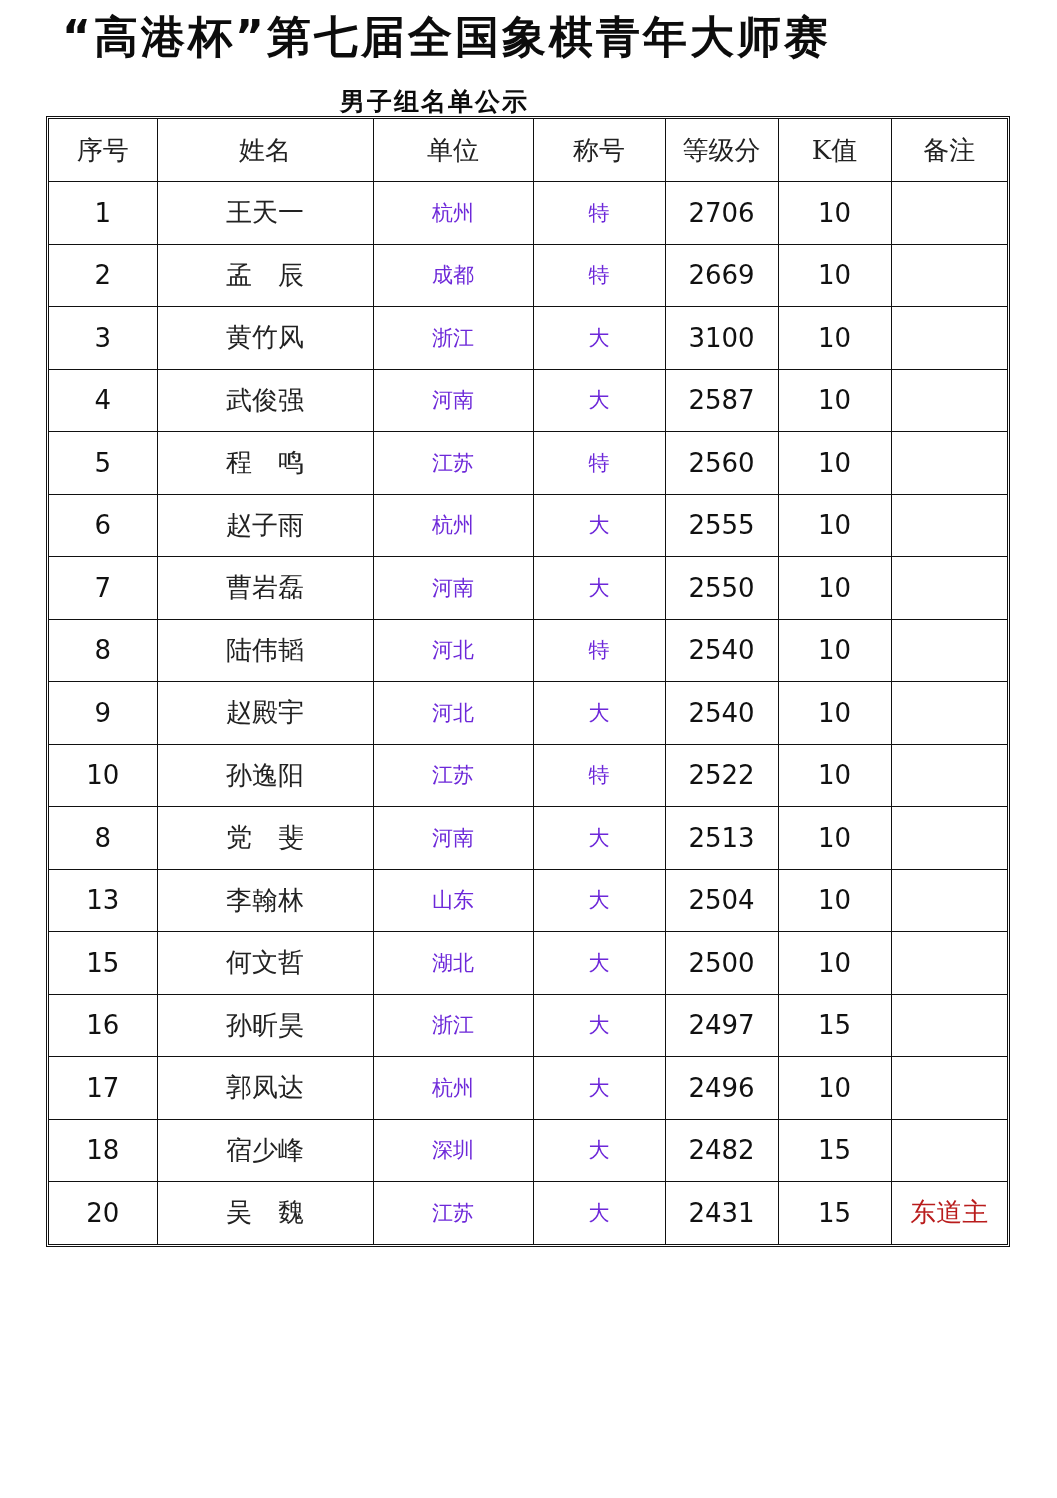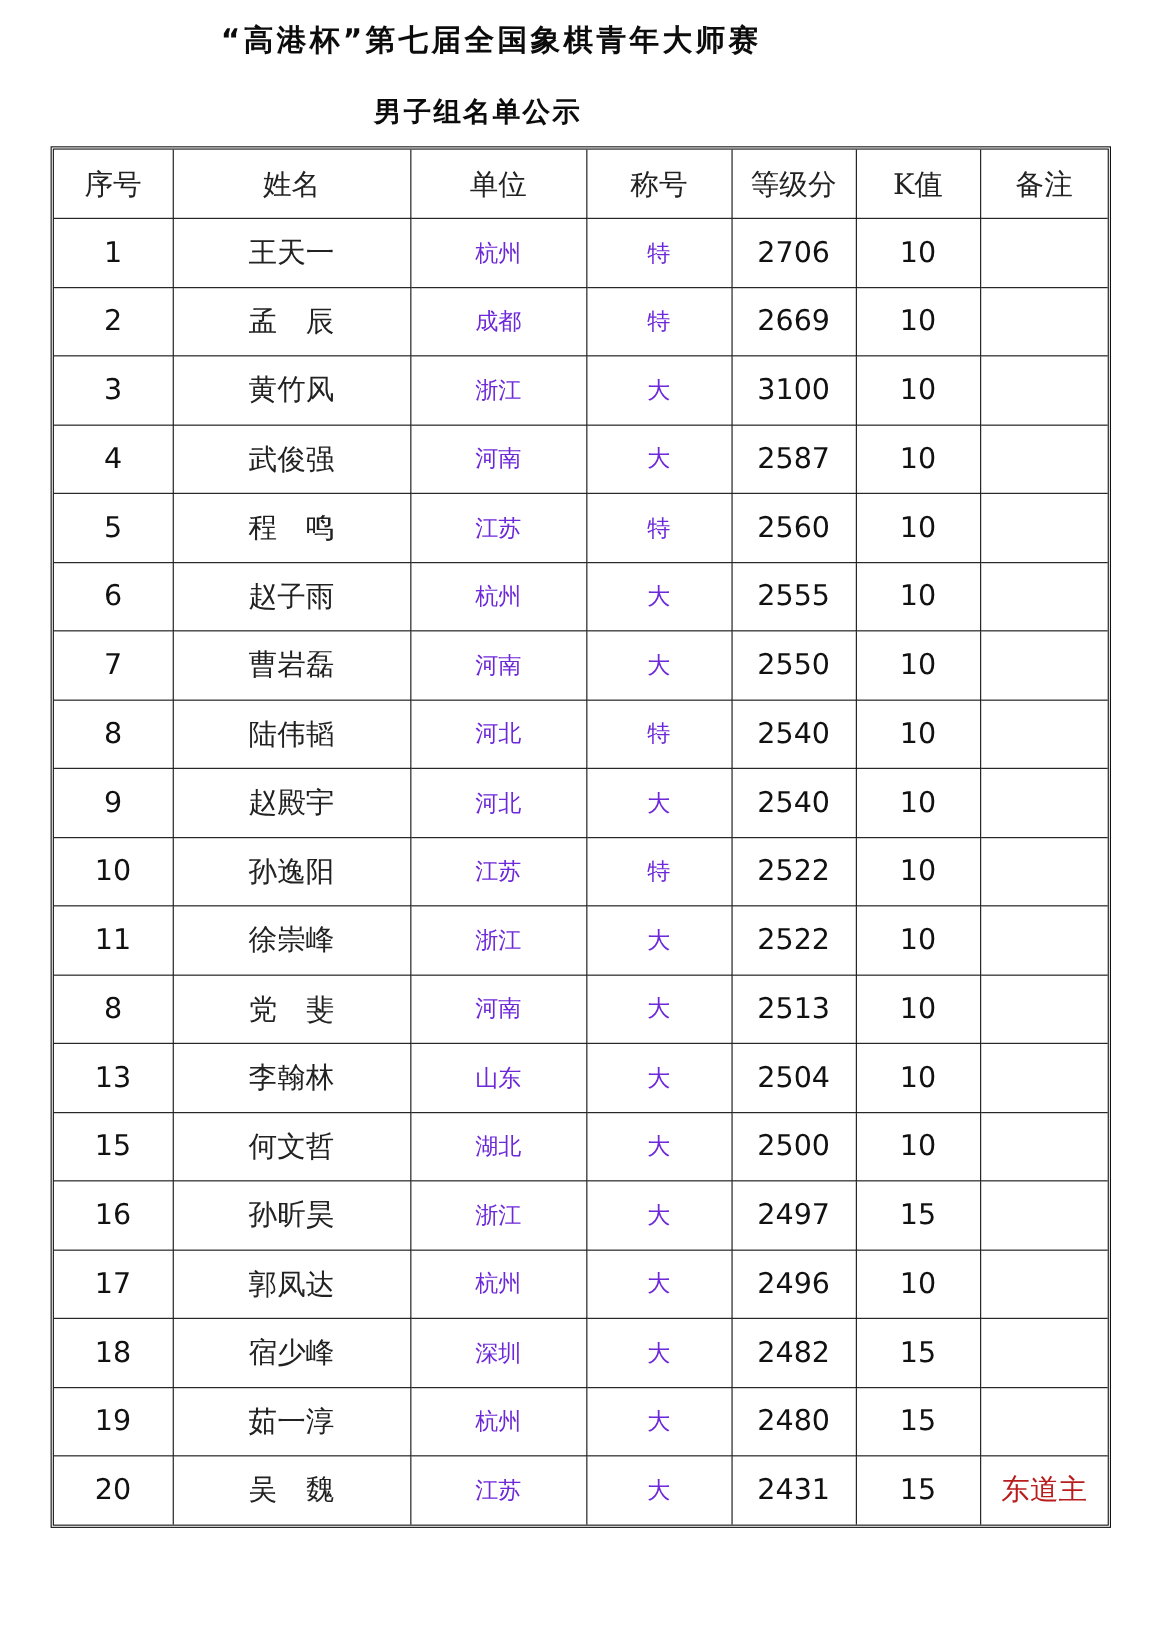--- a/index.html
+++ b/index.html
@@ -15,40 +15,40 @@
       color: #111111;
     }
     .title {
       position: absolute;
       left: 0;
       top: 12px;
       width: 893px;
       text-align: center;
       font-family: "DejaVu Sans", sans-serif;
       font-weight: bold;
-      font-size: 27px;
+      font-size: 44px;
       letter-spacing: 3px;
       line-height: 50px;
       color: #0c0c0c;
     }
     .subtitle {
       position: absolute;
       left: 340px;
       top: 82px;
       font-family: "DejaVu Sans", sans-serif;
       font-weight: bold;
       font-size: 25px;
       letter-spacing: 2px;
       line-height: 40px;
       color: #0c0c0c;
     }
     .table-wrap {
       position: absolute;
       left: 46px;
-      top: 133px;
+      top: 116px;
       width: 958px;
       border: 3px double #111111;
     }
     table.roster {
       border-collapse: collapse;
       width: 100%;
       table-layout: fixed;
     }
     table.roster th, table.roster td {
       border: 1.5px solid #111111;
@@ -204,29 +204,20 @@
         <tr>
           <td class="c-num">10</td>
           <td class="c-name">孙逸阳</td>
           <td class="c-unit">江苏</td>
           <td class="c-title">特</td>
           <td class="c-rating">2522</td>
           <td class="c-k">10</td>
           <td class="c-note"></td>
         </tr>
         <tr>
-          <td class="c-num">11</td>
-          <td class="c-name">徐崇峰</td>
-          <td class="c-unit">浙江</td>
-          <td class="c-title">大</td>
-          <td class="c-rating">2522</td>
-          <td class="c-k">10</td>
-          <td class="c-note"></td>
-        </tr>
-        <tr>
           <td class="c-num">8</td>
           <td class="c-name">党　斐</td>
           <td class="c-unit">河南</td>
           <td class="c-title">大</td>
           <td class="c-rating">2513</td>
           <td class="c-k">10</td>
           <td class="c-note"></td>
         </tr>
         <tr>
           <td class="c-num">13</td>
@@ -263,29 +254,20 @@
           <td class="c-rating">2496</td>
           <td class="c-k">10</td>
           <td class="c-note"></td>
         </tr>
         <tr>
           <td class="c-num">18</td>
           <td class="c-name">宿少峰</td>
           <td class="c-unit">深圳</td>
           <td class="c-title">大</td>
           <td class="c-rating">2482</td>
-          <td class="c-k">15</td>
-          <td class="c-note"></td>
-        </tr>
-        <tr>
-          <td class="c-num">19</td>
-          <td class="c-name">茹一淳</td>
-          <td class="c-unit">杭州</td>
-          <td class="c-title">大</td>
-          <td class="c-rating">2480</td>
           <td class="c-k">15</td>
           <td class="c-note"></td>
         </tr>
         <tr>
           <td class="c-num">20</td>
           <td class="c-name">吴　魏</td>
           <td class="c-unit">江苏</td>
           <td class="c-title">大</td>
           <td class="c-rating">2431</td>
           <td class="c-k">15</td>

